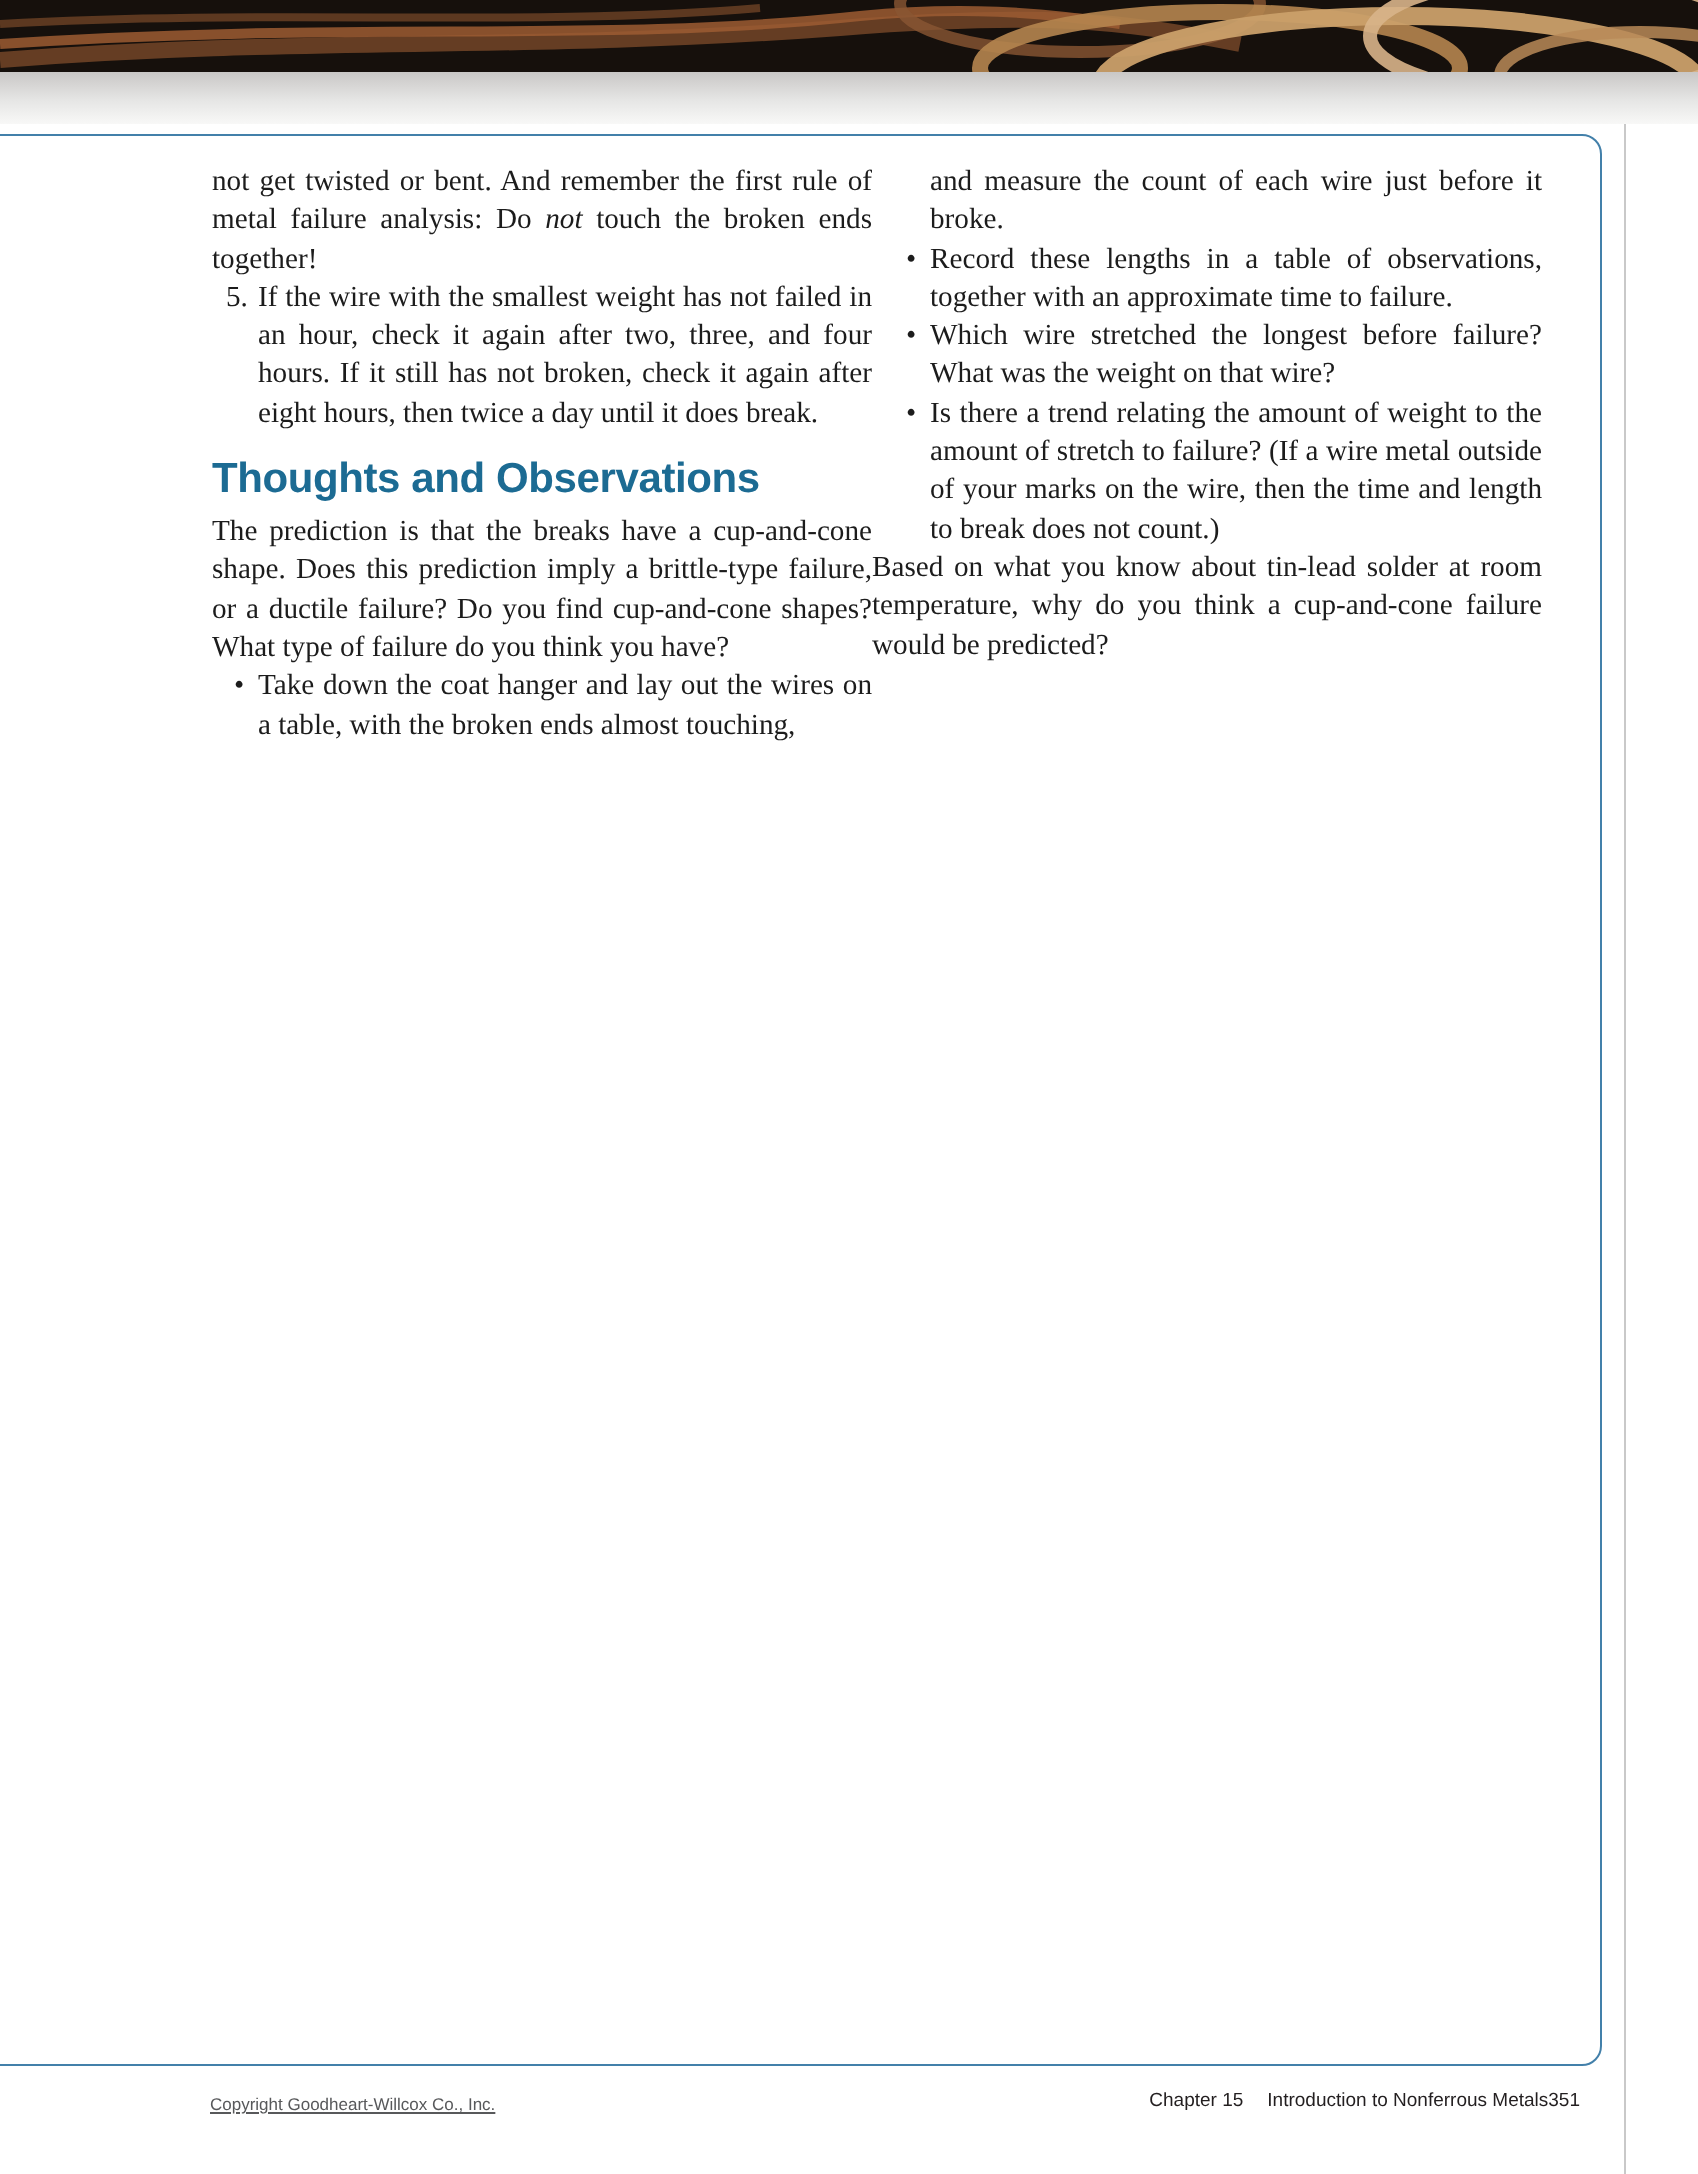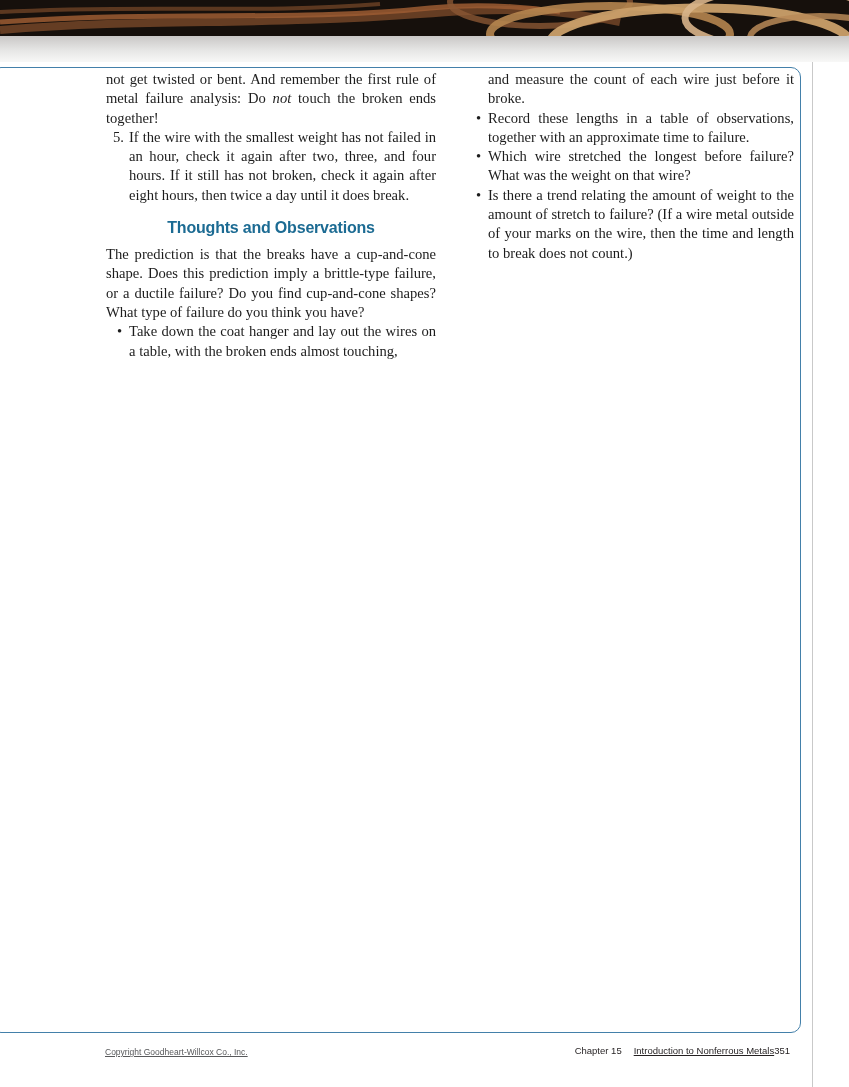--- a/index.html
+++ b/index.html
@@ -28,23 +28,23 @@
   }
   .page-box {
     position: absolute; top: 67px; left: -9px;
     width: 810px; height: 966px;
     box-sizing: border-box;
     background: #ffffff;
     border: 1.6px solid #4380aa;
     border-radius: 10px;
   }
   .columns {
-    position: absolute; left: 114px; top: 2px;
+    position: absolute; left: 114px; top: 14px;
     width: 688px;
-    display: flex; gap: 23px;
+    display: flex; 
   }
   .col-left  { width: 330px; }
   .col-right { width: 335px; }
   .bodytext, .bodytext p {
     font-family: "Liberation Serif", serif;
     font-size: 14.6px; line-height: 19.3px;
     color: #1c1c1c;
     text-align: justify;
     margin: 0;
   }
@@ -56,39 +56,39 @@
     position: absolute; left: 7px; top: 0;
   }
   .bullet-l { position: relative; padding-left: 23px; }
   .bullet-l .bmark { position: absolute; left: 11px; top: 0; }
   .bullet-r { position: relative; padding-left: 29px; }
   .bullet-r .bmark { position: absolute; left: 17px; top: 0; }
   .cont-r { padding-left: 29px; }
   .sec-heading {
     font-family: "Liberation Sans", sans-serif;
     font-weight: bold;
-    font-size: 16px; line-height: 20px;
+    font-size: 21px; line-height: 20px;
     color: #1c6b93;
     letter-spacing: -0.2px;
     margin: 13px 0 7px 0;
-    text-align: center;
+    text-align: left;
   }
   .italic { font-style: italic; }
   .footer-left {
     position: absolute; left: 105px; top: 1047px;
     font-family: "Liberation Sans", sans-serif;
     font-size: 8.5px; color: #58595b; text-decoration: underline;
   }
   .footer-right {
     position: absolute; right: 59px; top: 1045px;
     font-family: "Liberation Sans", sans-serif;
     font-size: 9.5px; color: #231f20;
     white-space: nowrap;
   }
-  .footer-right .gap-a { margin-left: 12px; text-decoration: underline; }
+  .footer-right .gap-a { margin-left: 12px; }
   .footer-right .gap-b { margin-left: 0; }
 </style>
 </head>
 <body>
 
 <div class="banner">
   <svg width="849" height="36" viewBox="0 0 849 36" preserveAspectRatio="none">
     <rect width="849" height="36" fill="#16100c"></rect>
     <path d="M0,30 C150,18 260,26 420,14 C520,6 560,10 620,22" stroke="#6e4226" stroke-width="8" fill="none" opacity="0.9"></path>
     <path d="M0,22 C180,10 300,22 430,8 C480,3 520,6 560,12" stroke="#9c5c33" stroke-width="5" fill="none" opacity="0.85"></path>
@@ -138,20 +138,21 @@
         <span class="bmark">•</span>
         <p>Which wire stretched the longest before failure? What was the weight on that wire?</p>
       </div>
 
       <div class="bullet-r">
         <span class="bmark">•</span>
         <p>Is there a trend relating the amount of weight to the amount of stretch to failure? (If a wire metal outside of your marks on the wire, then the time and length to break does not count.)</p>
       </div>
 
 
+      <p>Based on what you know about tin-lead solder at room temperature, why do you think a cup-and-cone failure would be predicted?</p>
     </div>
 
   </div>
 </div>
 
 <div class="footer-left">Copyright Goodheart-Willcox Co., Inc.</div>
 <div class="footer-right">
   <span>Chapter 15</span><span class="gap-a">Introduction to Nonferrous Metals</span><span class="gap-b">351</span>
 </div>
 

